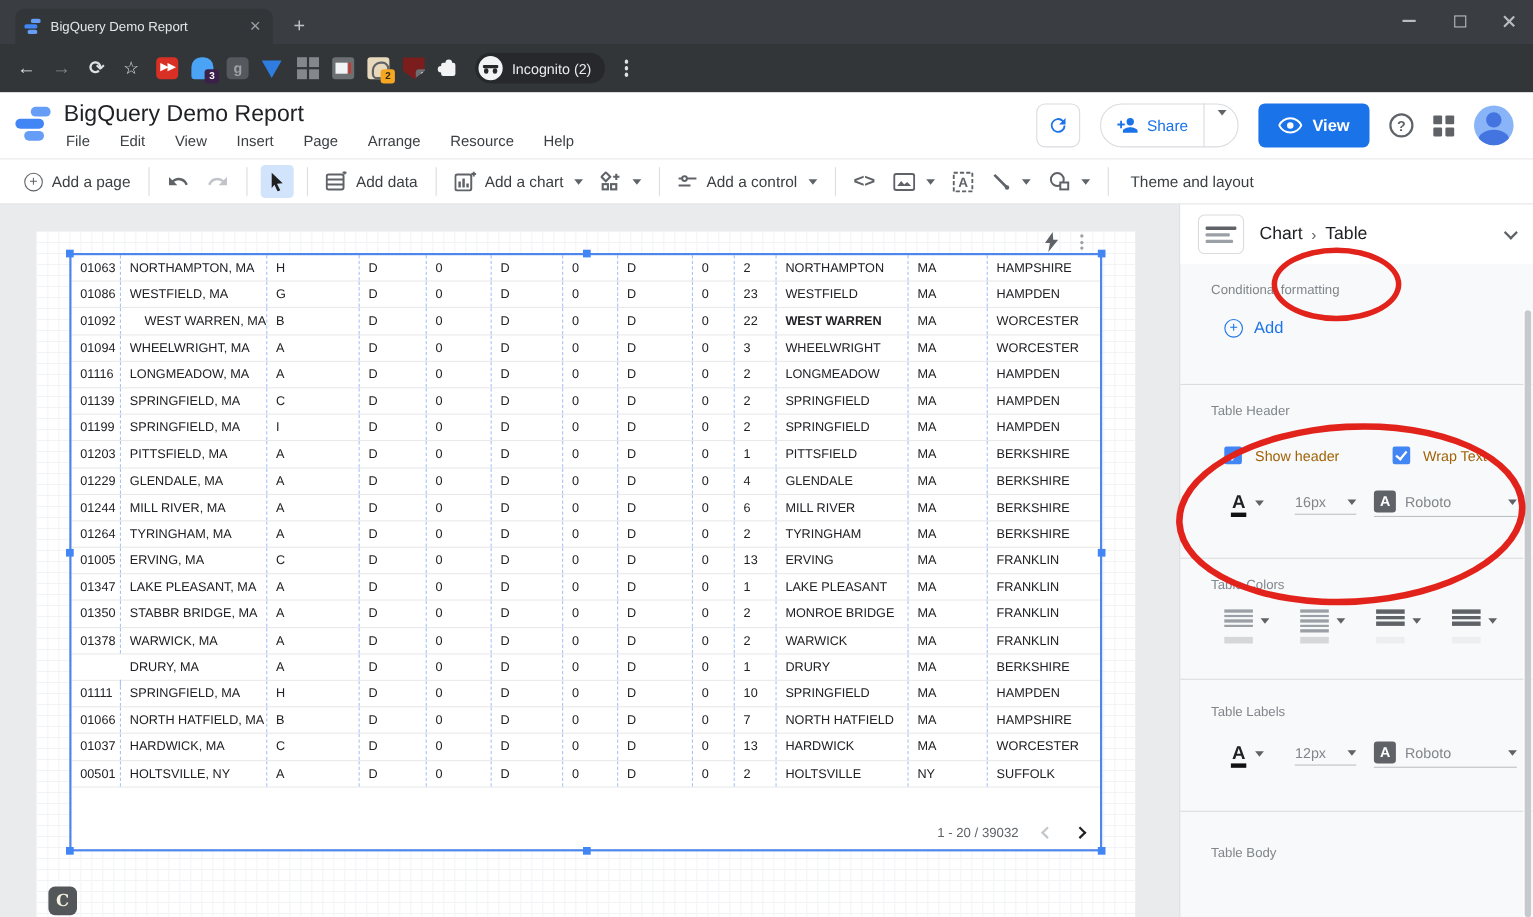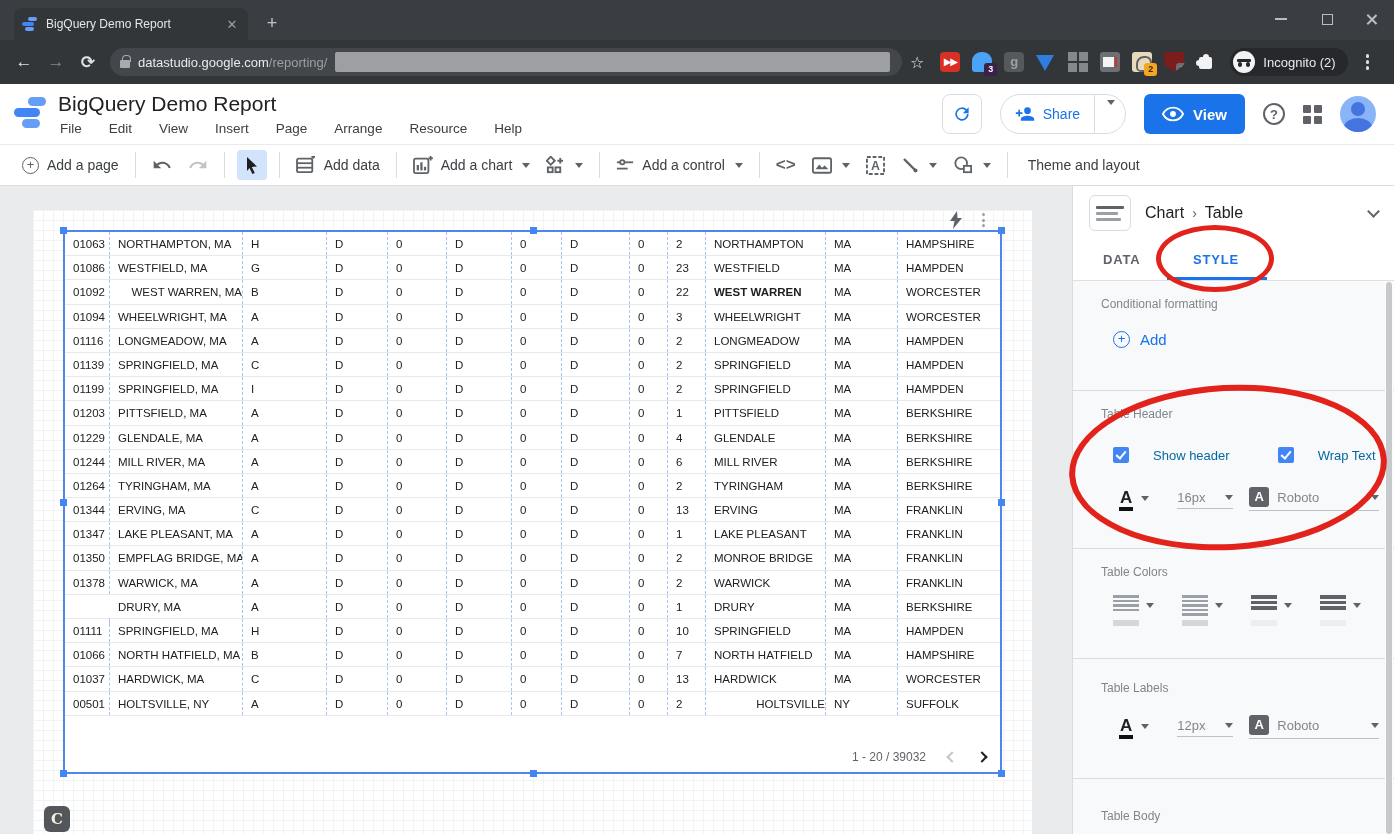--- a/index.html
+++ b/index.html
@@ -172,21 +172,21 @@
   .sec-label { font-size:12px; color:#80868b; }
   .sec-cf { height:110px; }
   .addrow { display:flex; align-items:center; gap:10px; margin:20px 0 0 12px; }
   .addrow .plus-circle { border-color:#1a73e8; color:#1a73e8; }
   .add-label { color:#1a73e8; font-size:15px; }
   .sec-th { height:158px; }
   .cbrow { display:flex; align-items:center; margin:26px 0 0 12px; }
   .checkbox { width:16px; height:16px; background:#4285f4; border-radius:2px; position:relative; }
   .checkbox::after { content:""; position:absolute; left:5px; top:2px; width:4px; height:8px;
     border-right:2px solid #fff; border-bottom:2px solid #fff; transform:rotate(40deg); }
-  .cb-label { font-size:13px; color:#0369a1; margin-left:24px; }
+  .cb-label { font-size:13px; color:#a16207; margin-left:12px; }
   .cb2 { margin-left:48px; }
   .fontrow { display:flex; align-items:center; margin:24px 0 0 18px; }
   .color-picker { display:flex; align-items:flex-start; gap:6px; }
   .colorA { font-size:17px; font-weight:bold; color:#202124; border-bottom:4px solid #111; line-height:19px; padding:0 1px; }
   .sizedrop { display:flex; align-items:center; border-bottom:1px solid #bdc1c6; width:56px;
     justify-content:space-between; margin-left:28px; padding-bottom:3px; }
   .sizetext { font-size:13px; color:#80868b; }
   .fontdrop { display:flex; align-items:center; border-bottom:1px solid #bdc1c6; width:130px;
     margin-left:16px; gap:8px; padding-bottom:3px; }
   .fontA { width:20px; height:20px; background:#5f6368; border-radius:3px; color:#fff; font-size:13px;
@@ -235,25 +235,20 @@
     </div>
   <div class="wctrl wc-close">
       <i></i>
     </div>
 </div>
 
 <div class="btoolbar">
   <span class="navic" style="margin-left:8px">←</span>
   <span class="navic dis">→</span>
   <span class="navic" style="font-weight:bold">⟳</span>
-  <div class="omnibox">
-    <span class="lock"></span>
-    <span class="url"><span>datastudio.google.com</span><span class="path">/reporting/</span></span>
-    <span class="redact"></span>
-  </div>
   <span class="star">☆</span>
   <div class="exts">
     <div class="ext ext-ff">▶▶</div>
     <div class="ext ext-ghost">
         <span class="badge">3</span>
       </div>
     <div class="ext ext-g">g</div>
     <div class="ext">
         <div class="ext-gem"></div>
       </div>
@@ -617,21 +612,21 @@
               <div class="td" style="width: 65px;">D</div>
               <div class="td" style="width: 50px;">0</div>
               <div class="td" style="width: 68px;">D</div>
               <div class="td" style="width: 38px;">0</div>
               <div class="td" style="width: 38px;">2</div>
               <div class="td" style="width: 120px;">TYRINGHAM</div>
               <div class="td" style="width: 72px;">MA</div>
               <div class="td" style="width: 102px;">BERKSHIRE</div>
             </div>
             <div class="tr">
-              <div class="td" style="width: 45px;">01344</div>
+              <div class="td" style="width: 45px;">01005</div>
               <div class="td" style="width: 133px;">ERVING, MA</div>
               <div class="td" style="width: 84px;">C</div>
               <div class="td" style="width: 61px;">D</div>
               <div class="td" style="width: 59px;">0</div>
               <div class="td" style="width: 65px;">D</div>
               <div class="td" style="width: 50px;">0</div>
               <div class="td" style="width: 68px;">D</div>
               <div class="td" style="width: 38px;">0</div>
               <div class="td" style="width: 38px;">13</div>
               <div class="td" style="width: 120px;">ERVING</div>
@@ -648,21 +643,21 @@
               <div class="td" style="width: 50px;">0</div>
               <div class="td" style="width: 68px;">D</div>
               <div class="td" style="width: 38px;">0</div>
               <div class="td" style="width: 38px;">1</div>
               <div class="td" style="width: 120px;">LAKE PLEASANT</div>
               <div class="td" style="width: 72px;">MA</div>
               <div class="td" style="width: 102px;">FRANKLIN</div>
             </div>
             <div class="tr">
               <div class="td" style="width: 45px;">01350</div>
-              <div class="td" style="width: 133px;">EMPFLAG BRIDGE, MA</div>
+              <div class="td" style="width: 133px;">STABBR BRIDGE, MA</div>
               <div class="td" style="width: 84px;">A</div>
               <div class="td" style="width: 61px;">D</div>
               <div class="td" style="width: 59px;">0</div>
               <div class="td" style="width: 65px;">D</div>
               <div class="td" style="width: 50px;">0</div>
               <div class="td" style="width: 68px;">D</div>
               <div class="td" style="width: 38px;">0</div>
               <div class="td" style="width: 38px;">2</div>
               <div class="td" style="width: 120px;">MONROE BRIDGE</div>
               <div class="td" style="width: 72px;">MA</div>
@@ -747,21 +742,21 @@
               <div class="td" style="width: 45px;">00501</div>
               <div class="td" style="width: 133px;">HOLTSVILLE, NY</div>
               <div class="td" style="width: 84px;">A</div>
               <div class="td" style="width: 61px;">D</div>
               <div class="td" style="width: 59px;">0</div>
               <div class="td" style="width: 65px;">D</div>
               <div class="td" style="width: 50px;">0</div>
               <div class="td" style="width: 68px;">D</div>
               <div class="td" style="width: 38px;">0</div>
               <div class="td" style="width: 38px;">2</div>
-              <div class="td" style="width: 120px; text-align: right;">HOLTSVILLE</div>
+              <div class="td" style="width: 120px;">HOLTSVILLE</div>
               <div class="td" style="width: 72px;">NY</div>
               <div class="td" style="width: 102px;">SUFFOLK</div>
             </div>
           </div>
         <div class="tfoot">
           <span class="pagetext">1 - 20 / 39032</span>
           <span class="chev chev-prev"></span>
           <span class="chev chev-next"></span>
         </div>
       </div>
@@ -775,25 +770,20 @@
           <i></i>
           <i></i>
           <i></i>
         </div>
       <div class="crumbs">
         <span>Chart</span>
         <span class="crumb-sep">›</span>
         <span>Table</span>
       </div>
       <span class="panel-chevron"></span>
-    </div>
-    <div class="ptabs">
-      <span class="ptab ptab-data">DATA</span>
-      <span class="ptab ptab-style">STYLE</span>
-      <span class="ptab-underline"></span>
     </div>
 
     <div class="psec sec-cf">
       <div class="sec-label">Conditional formatting</div>
       <div class="addrow">
         <span class="plus-circle">+</span>
         <span class="add-label">Add</span>
       </div>
     </div>
 

